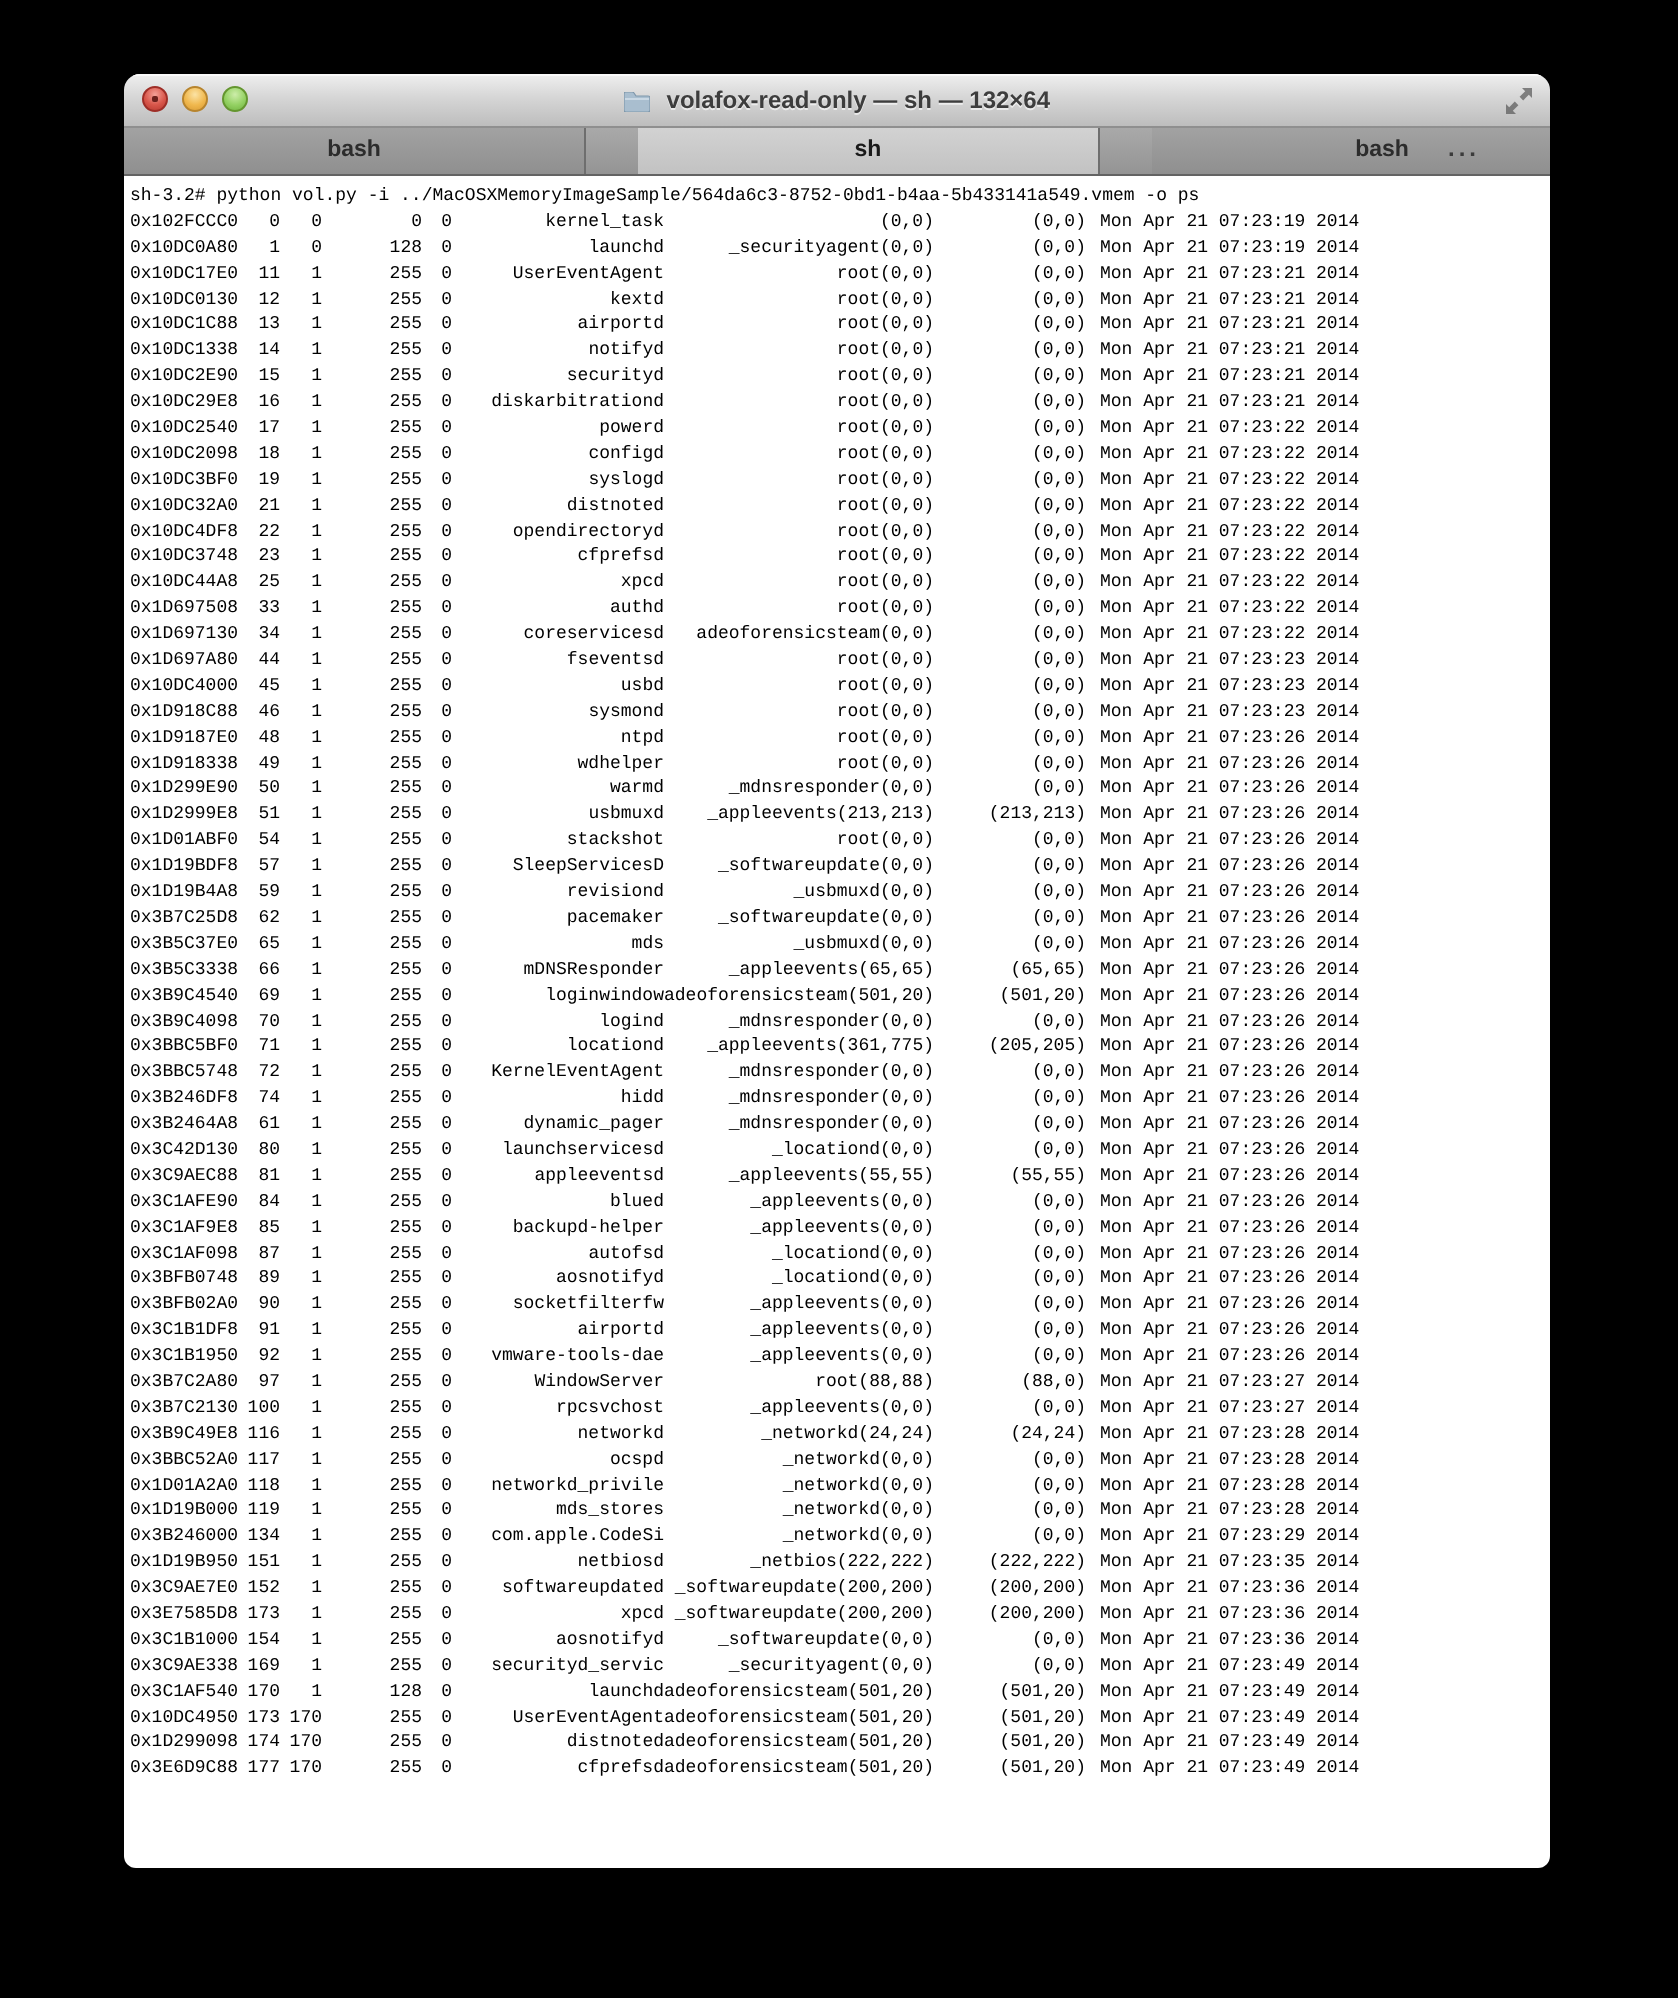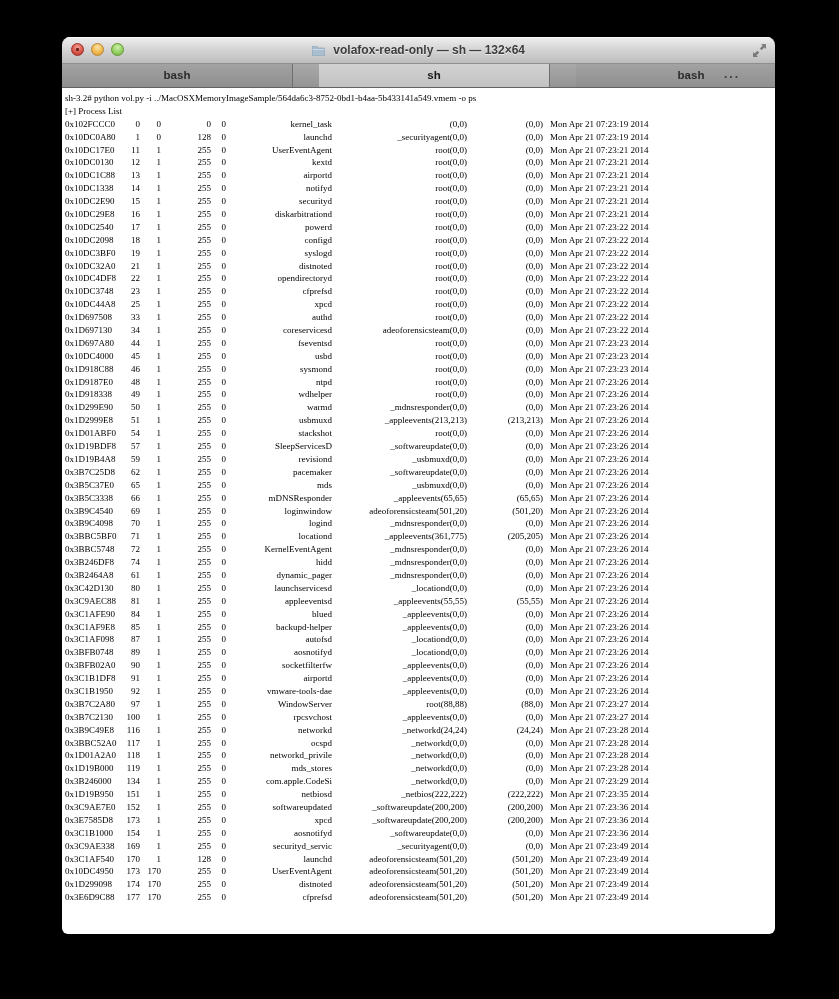--- a/index.html
+++ b/index.html
@@ -41,21 +41,21 @@
        font-size:11.5px;font-weight:bold;color:#2c2c2c;
        border-right:1px solid #6e6e6e;
        background:linear-gradient(#a2a2a2,#8f8f8f);cursor:default;}
   .tab.active{background:linear-gradient(#d2d2d2,#c2c2c2);color:#1a1a1a;}
   .tabstub{flex:1 1 auto;background:linear-gradient(#a2a2a2,#8f8f8f);}
   .overflow-dots{position:absolute;left:662px;top:0;height:23px;line-height:21px;
        font-size:12px;font-weight:bold;color:#3b3b3b;letter-spacing:2px;}
 
   
   .term{position:relative;height:848px;background:#ffffff;
-        font-family:Liberation Serif, serif;font-size:9px;color:#000;
+        font-family:Liberation Mono, monospace;font-size:9px;color:#000;
         padding-top:4px;box-sizing:border-box;}
   .line{position:relative;height:12.9px;line-height:12.9px;white-space:pre;
         padding-left:3px;}
   .hdr-line{position:relative;height:12.9px;line-height:12.9px;}
   .hcol{position:absolute;top:0;white-space:pre;}
   .trow{display:flex;height:12.9px;line-height:12.9px;padding-left:3px;}
   .trow span{display:block;flex:0 0 auto;white-space:pre;}
   .c-offset{width:54px;text-align:left;}
   .c-pid{width:21px;text-align:right;}
   .c-ppid{width:21px;text-align:right;}
@@ -100,21 +100,20 @@
     <div class="tabbar" id="tabbar">
       <div class="tab">bash</div>
         <div class="tab active">sh</div>
         <div class="tab">bash</div>
         <div class="tabstub"></div>
         <span class="overflow-dots">...</span>
     </div>
 
     <div class="term">
       <div class="line">sh-3.2# python vol.py -i ../MacOSXMemoryImageSample/564da6c3-8752-0bd1-b4aa-5b433141a549.vmem -o ps</div>
-      <div class="line">[+] Process List</div>
       <div id="rows">
           <div class="trow">
             <span class="c-offset">0x102FCCC0</span>
             <span class="c-pid">0</span>
             <span class="c-ppid">0</span>
             <span class="c-priority">0</span>
             <span class="c-nice">0</span>
             <span class="c-name">kernel_task</span>
             <span class="c-user">(0,0)</span>
             <span class="c-cred">(0,0)</span>

